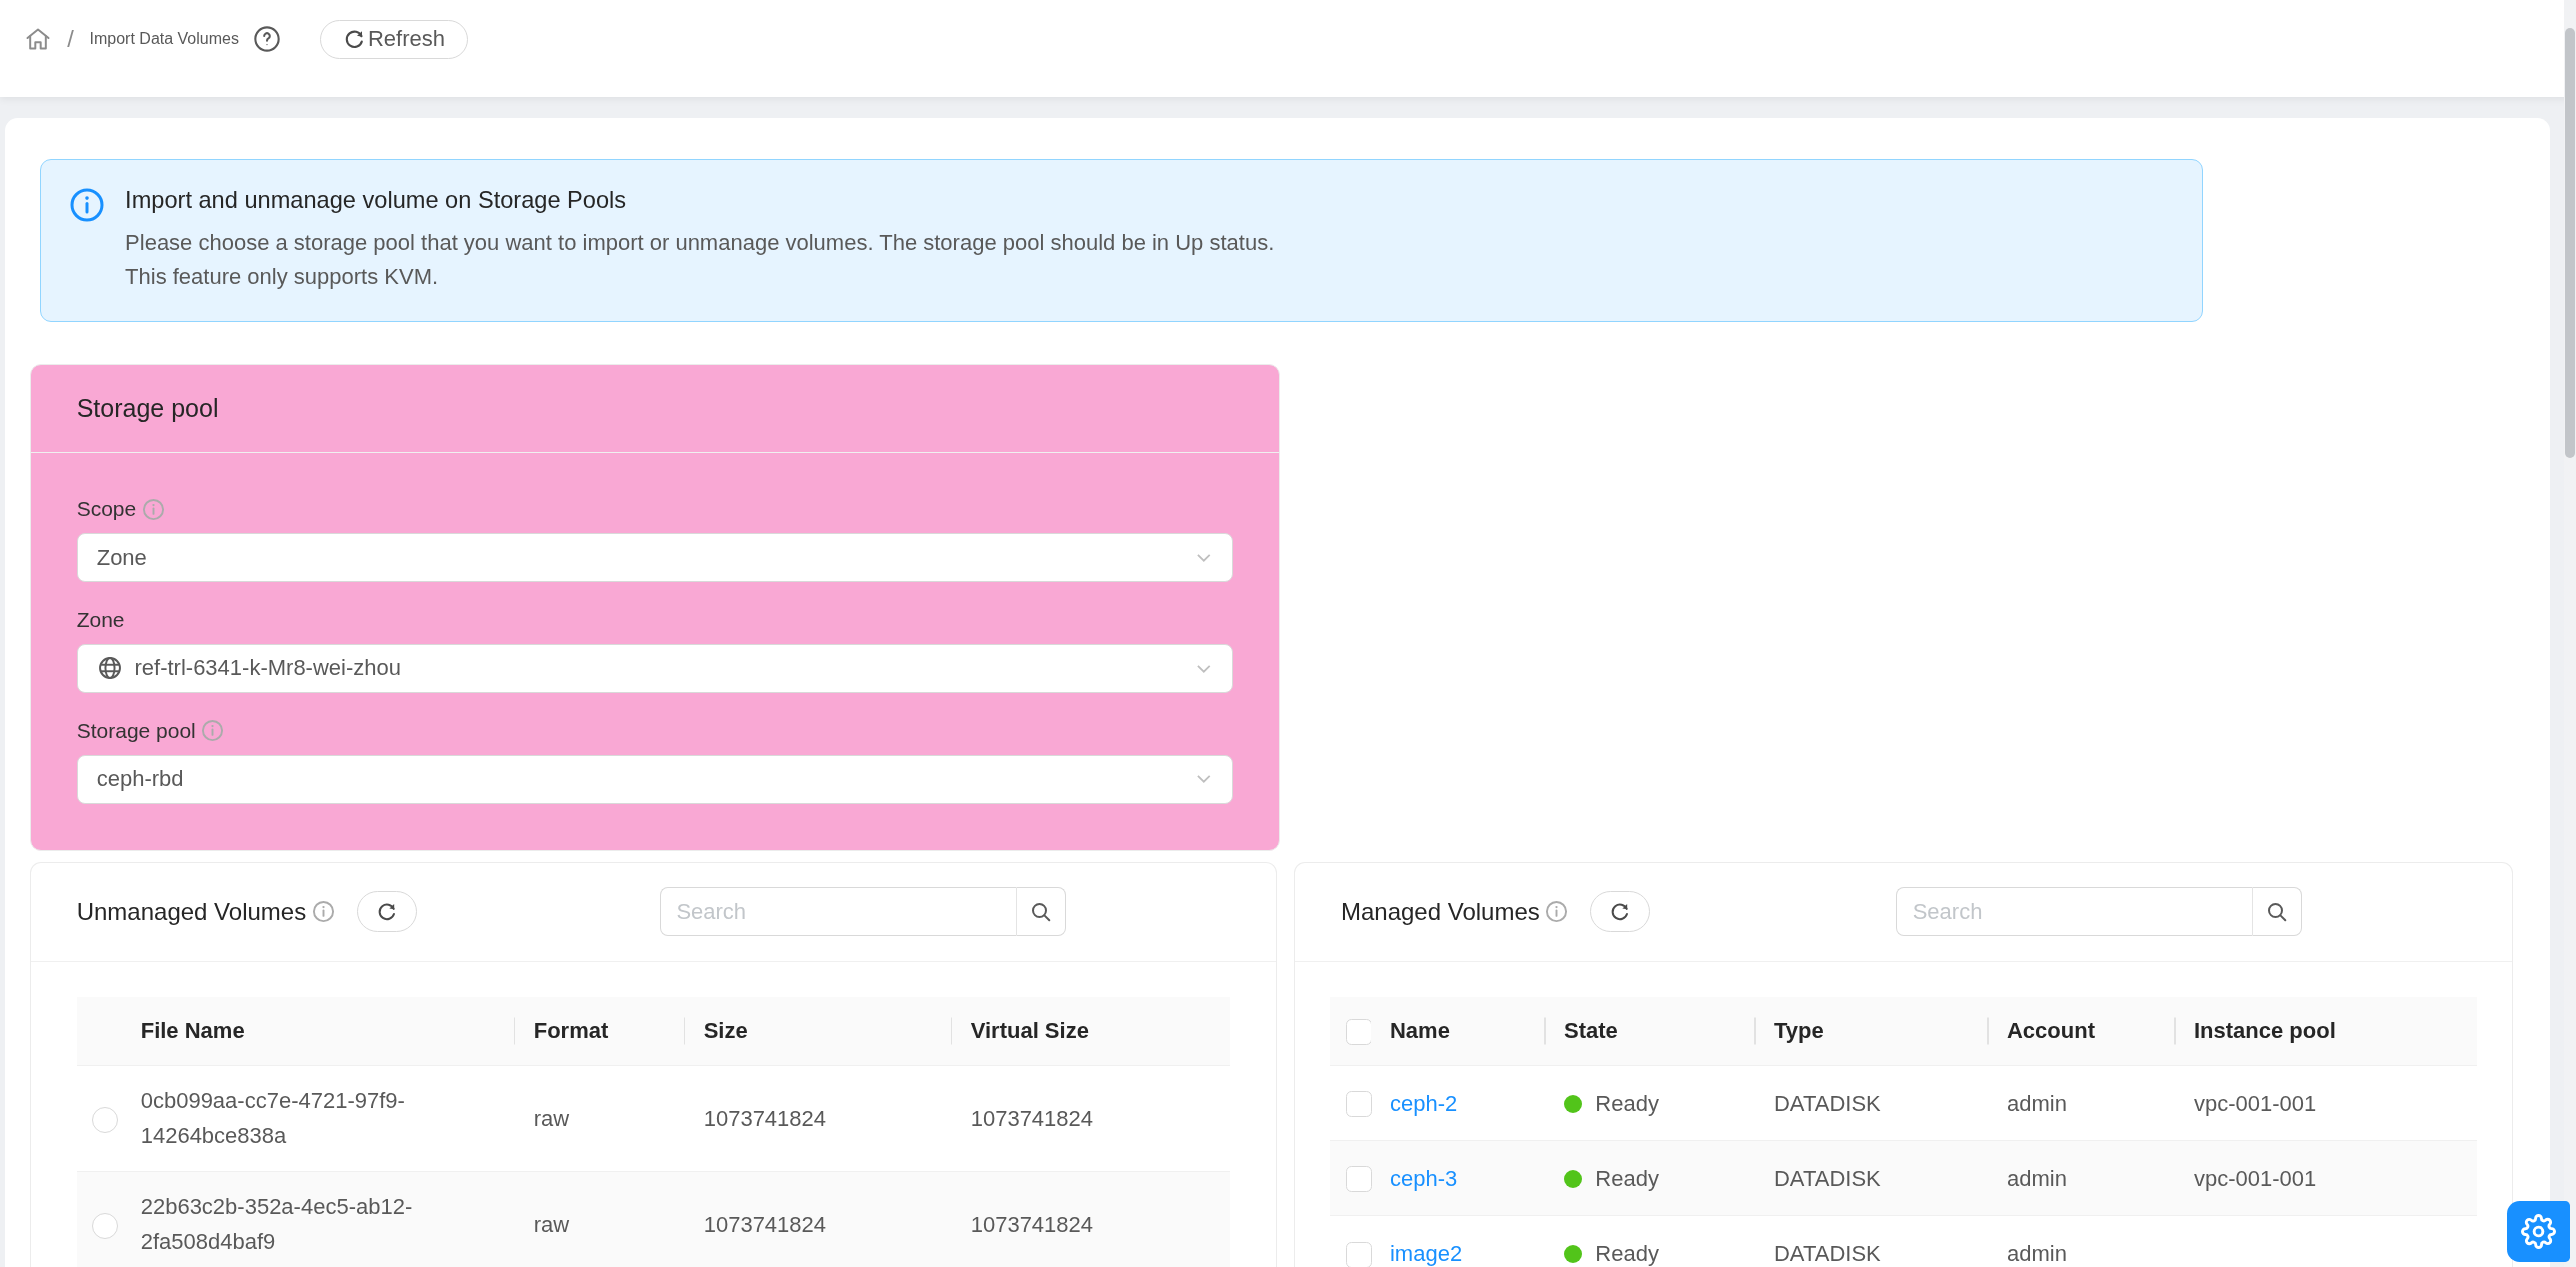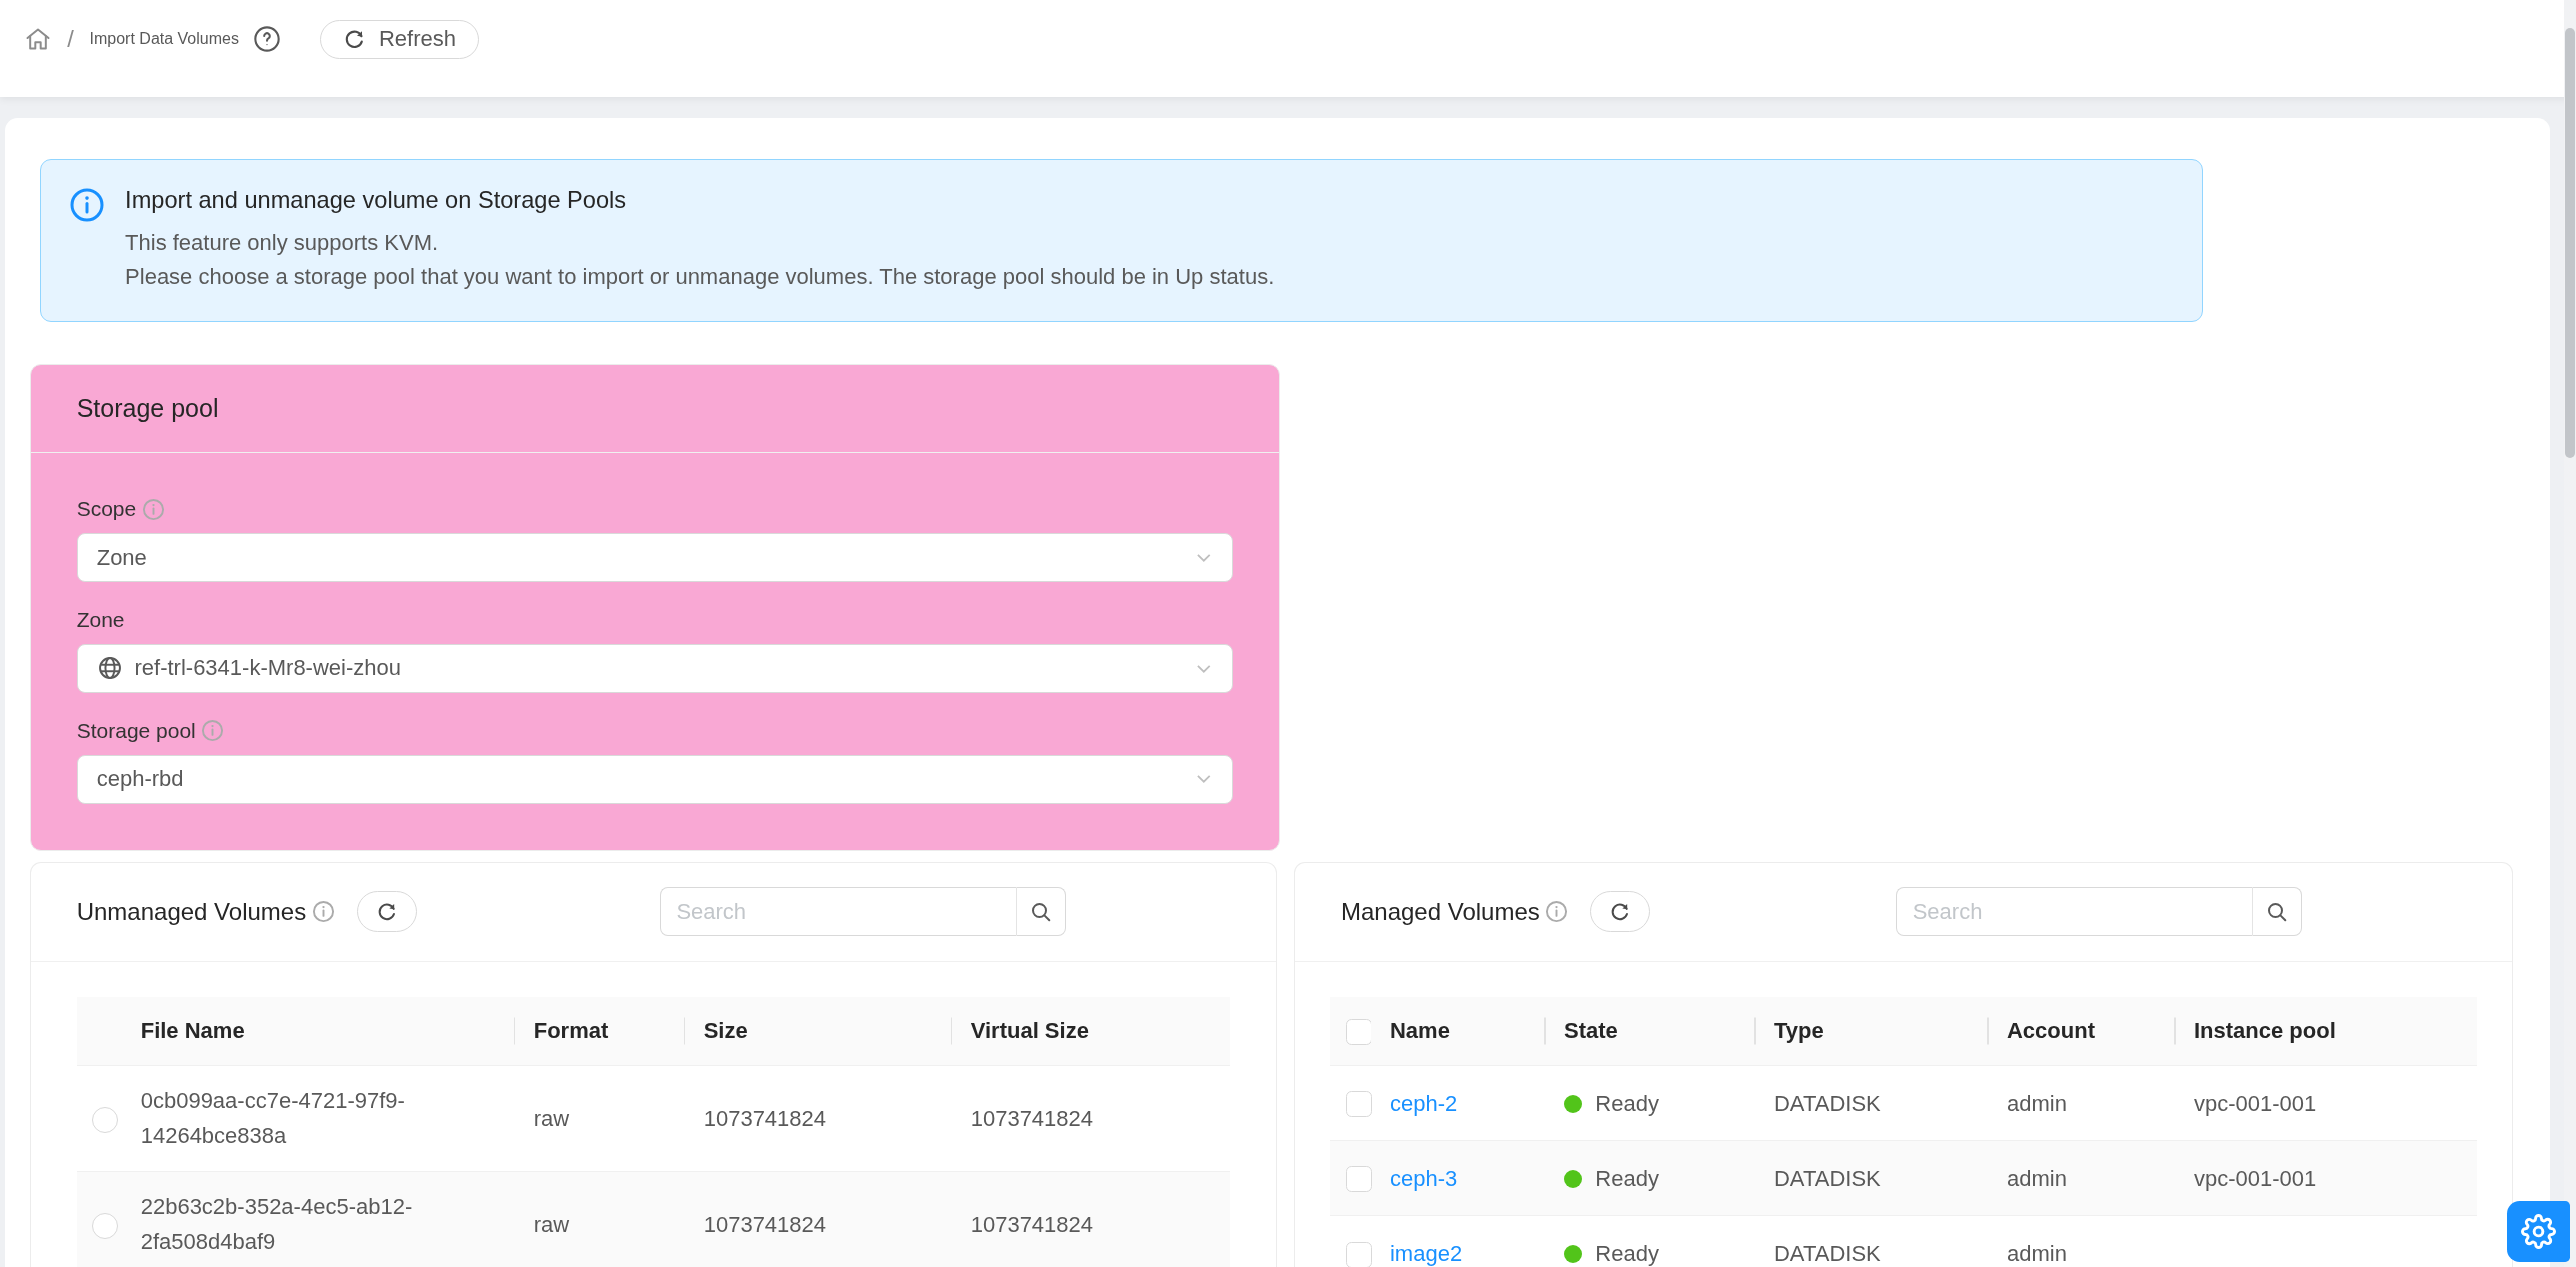--- a/index.html
+++ b/index.html
@@ -21,21 +21,21 @@
     padding: 0 31px 19px 23.6px;
     box-shadow: 0 2.4px 7.9px rgba(0,0,0,0.07);
   }
   .home-btn { width: 28px; height: 28px; color: #8c8c8c; cursor: pointer; background:none; border:none; }
   .crumb-sep { margin: 0 15.7px; color: #8c8c8c; font-size: 23.6px; }
   .crumb-current { font-size: 16px; color: #595959; }
   .help-btn { margin-left: 14px; width: 28px; height: 28px; color: #595959; background:none; border:none; cursor:pointer; }
   .refresh-btn {
     margin-left: 39px; height: 39px; padding: 0 22px;
     border: 1.6px solid #d9d9d9; border-radius: 21px; background: #fff;
-    display: inline-flex; align-items: center; gap: 13px;
+    display: inline-flex; align-items: center; gap: 2px;
     font-family: inherit; font-size: 22px; color: #595959; cursor: pointer;
   }
   .refresh-btn .icon { width: 23px; height: 23px; color: #4a4a4a; }
 
   
   .main-card {
     position: absolute; left: 4.7px; top: 118px; width: 2545px; bottom: 0;
     background: #fff; border-radius: 12.6px 12.6px 0 0; z-index: 1;
   }
 
@@ -173,22 +173,22 @@
     <span class="icon">
       <svg viewBox="0 0 24 24" fill="none" stroke="currentColor" stroke-width="2">
         <circle cx="12" cy="12" r="10"></circle>
         <line x1="12" y1="11" x2="12" y2="16.6" stroke-linecap="round"></line>
         <circle cx="12" cy="7.4" r="1.2" fill="currentColor" stroke="none"></circle>
       </svg>
     </span>
     <div>
       <div class="alert-title">Import and unmanage volume on Storage Pools</div>
       <div class="alert-desc">
+        <div>Please choose a storage pool that you want to import or unmanage volumes. The storage pool should be in Up status.</div>
         <div>This feature only supports KVM.</div>
-        <div>Please choose a storage pool that you want to import or unmanage volumes. The storage pool should be in Up status.</div>
       </div>
     </div>
   </div>
 
   <section class="form-card">
     <div class="form-card-header">Storage pool</div>
     <div class="form-card-body">
       <div class="field-label">
         <span>Scope</span>
         <span class="info-icon">

